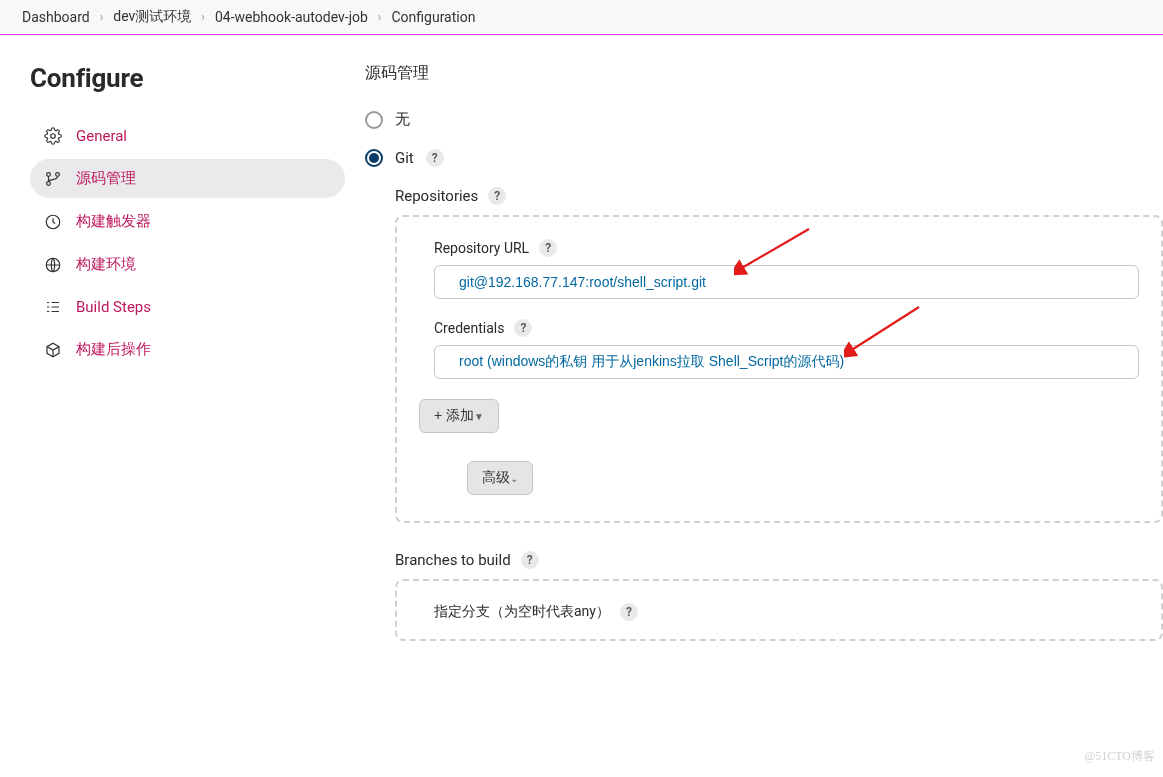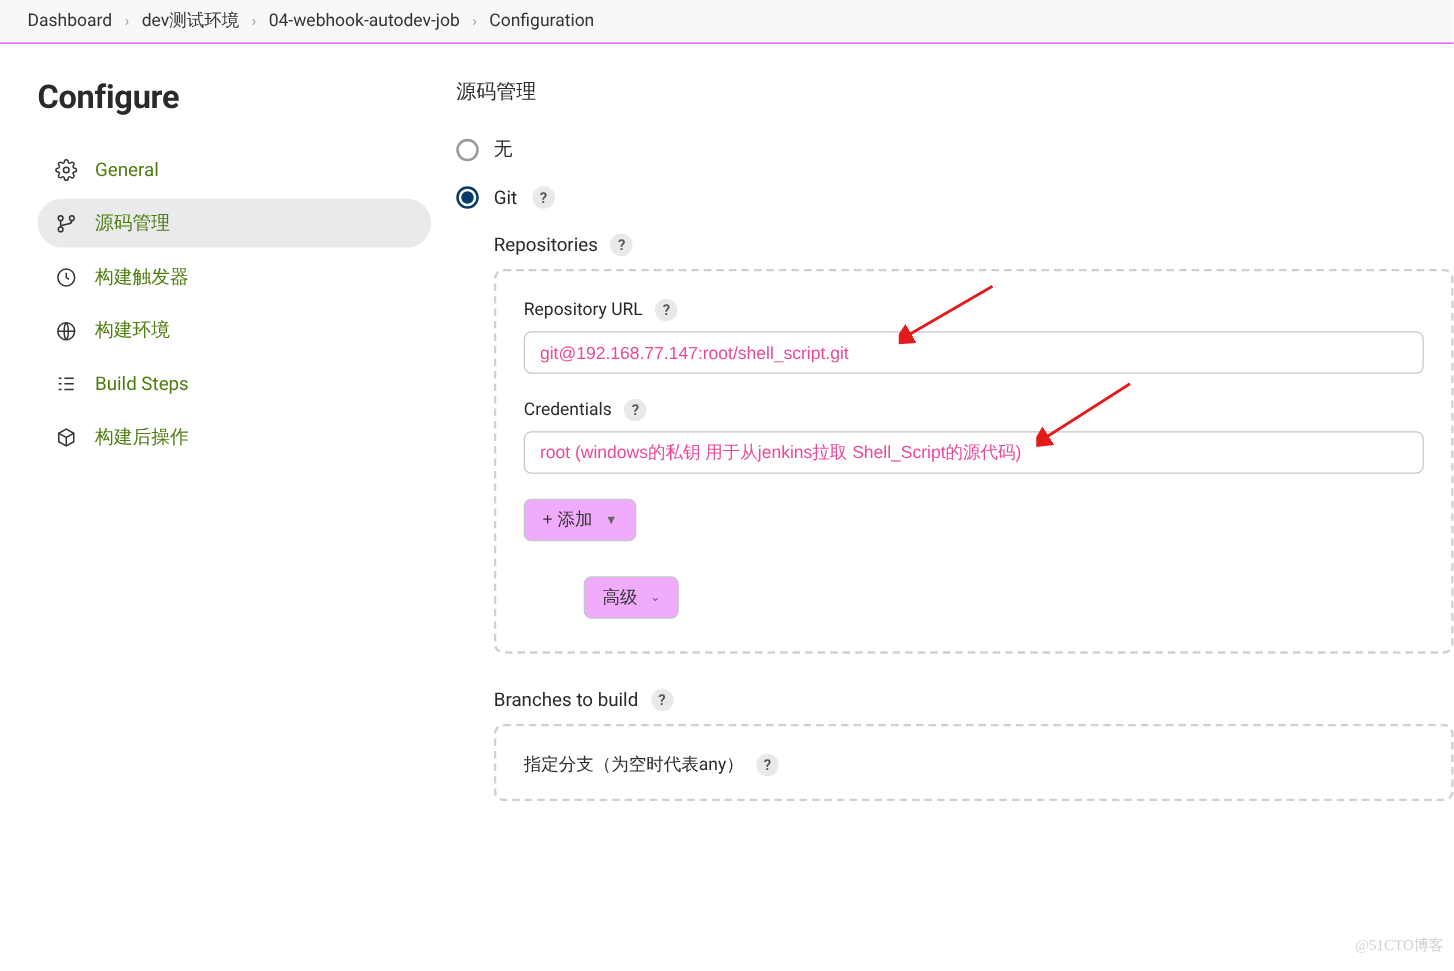--- a/index.html
+++ b/index.html
@@ -3,38 +3,38 @@
 <meta charset="utf-8">
 <style>
   * { box-sizing: border-box; margin: 0; padding: 0; }
   body { font-family: -apple-system, BlinkMacSystemFont, "Segoe UI", Roboto, "Helvetica Neue", Arial, sans-serif; font-size: 14px; color: #2a2a2a; background: #fff; }
   .breadcrumbs { display: flex; align-items: center; gap: 10px; padding: 8px 22px; background: #f8f8f8; border-bottom: 1px solid #d946ef; font-size: 14px; color: #333; }
   .breadcrumbs .crumb { color: #333; }
   .breadcrumbs .sep { color: #999; font-size: 12px; }
   .layout { display: flex; }
   .sidebar { width: 365px; padding: 28px 20px 28px 30px; flex-shrink: 0; }
   .sidebar h1 { font-size: 26px; font-weight: 700; margin-bottom: 24px; letter-spacing: -0.2px; }
-  .side-item { display: flex; align-items: center; gap: 14px; padding: 10px 14px; border-radius: 30px; cursor: pointer; font-size: 15px; color: #4d7c0f; margin-bottom: 4px; }
+  .side-item { display: flex; align-items: center; gap: 14px; padding: 10px 14px; border-radius: 30px; cursor: pointer; font-size: 15px; color: #be185d; margin-bottom: 4px; }
   .side-item.selected { background: #eaeaed; font-weight: 500; }
   .side-item .icon { width: 18px; height: 18px; display: flex; align-items: center; justify-content: center; color: #333; flex-shrink: 0; }
   .side-item .icon svg { width: 18px; height: 18px; stroke: #333; fill: none; stroke-width: 1.6; }
   .main { flex: 1; padding: 28px 0 40px 0; min-width: 0; }
   .section-title { font-size: 16px; font-weight: 500; margin-bottom: 26px; }
   .radio-row { display: flex; align-items: center; gap: 12px; margin-bottom: 20px; font-size: 15px; }
   .radio { width: 18px; height: 18px; border: 2px solid #999; border-radius: 50%; display: inline-flex; align-items: center; justify-content: center; }
   .radio.checked { border-color: #0a3a66; }
   .radio.checked::after { content:""; width: 10px; height: 10px; background: #0a3a66; border-radius: 50%; }
   .help { width: 18px; height: 18px; border-radius: 50%; background: #e8e9eb; color: #555; display: inline-flex; align-items: center; justify-content: center; font-size: 12px; font-weight: 600; cursor: pointer; }
   .sublabel { font-size: 15px; margin: 14px 0 10px 0; display: flex; align-items: center; gap: 10px; }
   .indented { margin-left: 30px; }
   .dashed-box { border: 2px dashed #d0d0d0; border-radius: 8px; padding: 22px 22px 26px 22px; margin-top: 10px; }
   .field-label { font-size: 14px; margin-bottom: 8px; display: flex; align-items: center; gap: 10px; }
-  .text-input { width: 100%; padding: 8px 12px; border: 1px solid #c4c6ca; border-radius: 6px; font-size: 14px; color: #ec4899; background: #fff; }
-  .field-block { margin-bottom: 20px; position: relative; }
-  .btn { display: inline-flex; align-items: center; gap: 10px; padding: 7px 14px; border: 1px solid #c4c6ca; border-radius: 6px; background: #f0abfc; font-size: 14px; cursor: pointer; color: #333; }
+  .text-input { width: 100%; padding: 8px 24px; border: 1px solid #c4c6ca; border-radius: 6px; font-size: 14px; color: #0369a1; background: #fff; }
+  .field-block { margin-bottom: 20px; position: relative; margin-left: 15px; }
+  .btn { display: inline-flex; align-items: center; gap: 0; padding: 7px 14px; border: 1px solid #c4c6ca; border-radius: 6px; background: #e5e5e5; font-size: 14px; cursor: pointer; color: #333; }
   .btn .caret { font-size: 10px; color: #666; }
   .btn-row { margin-top: 4px; }
   .wm { position: fixed; right: 8px; bottom: 12px; color: #d0d0d0; font-size: 12px; font-family: Liberation Serif, serif; }
   .arrow { position: absolute; pointer-events: none; }
 </style>
 </head>
 <body>
 
 <div class="breadcrumbs">
   <span class="crumb">Dashboard</span>

